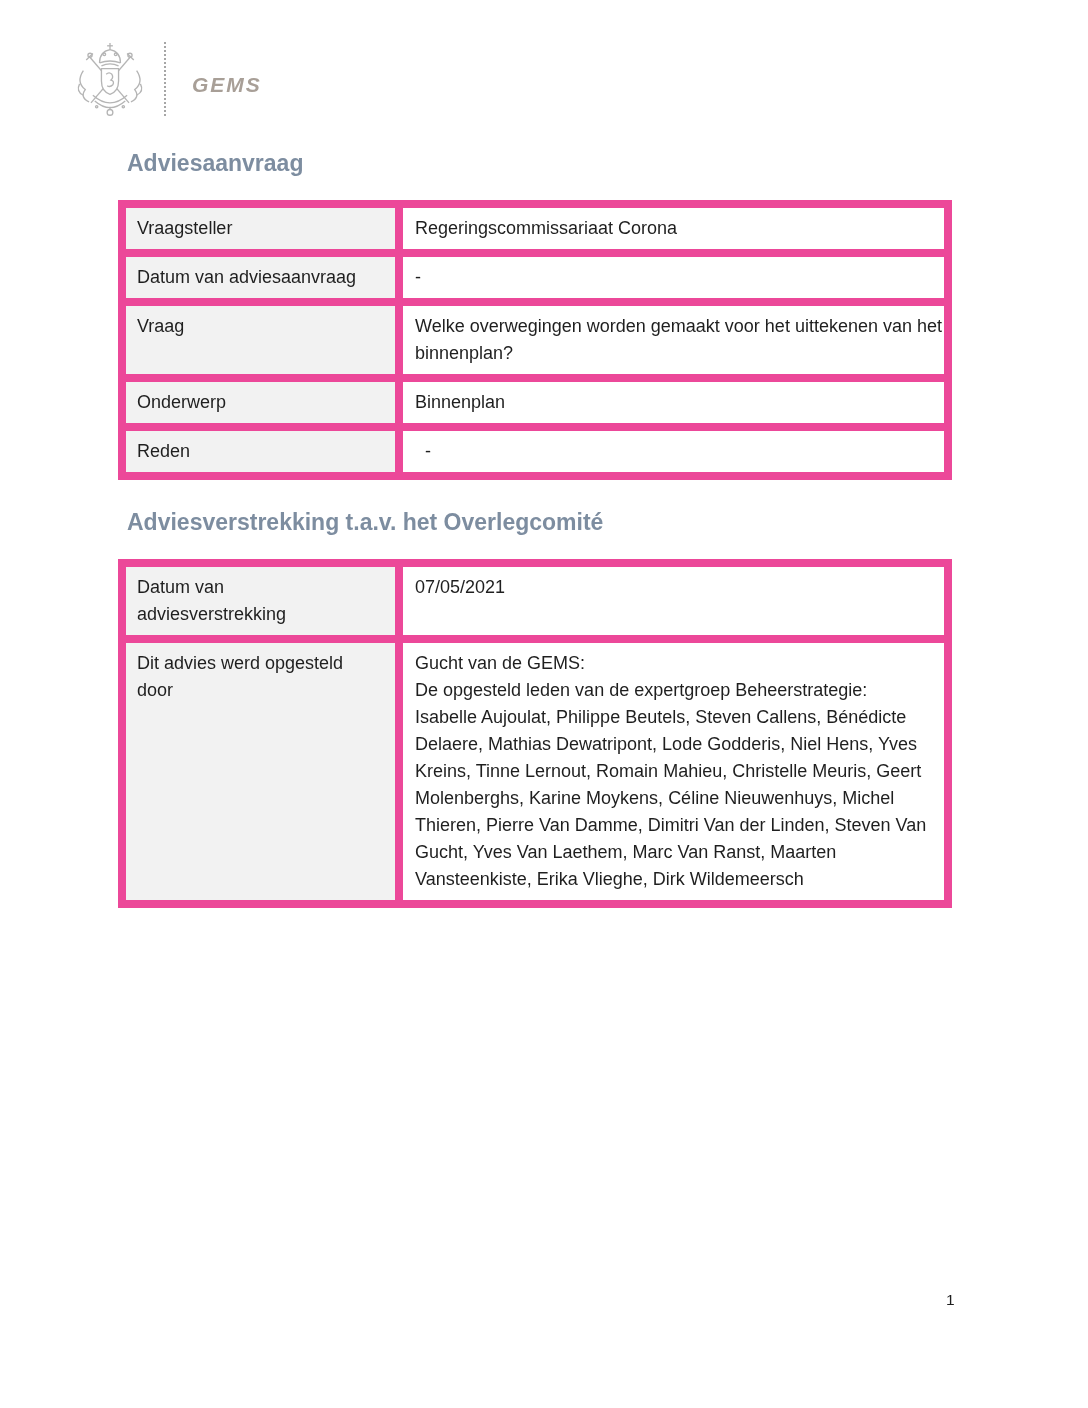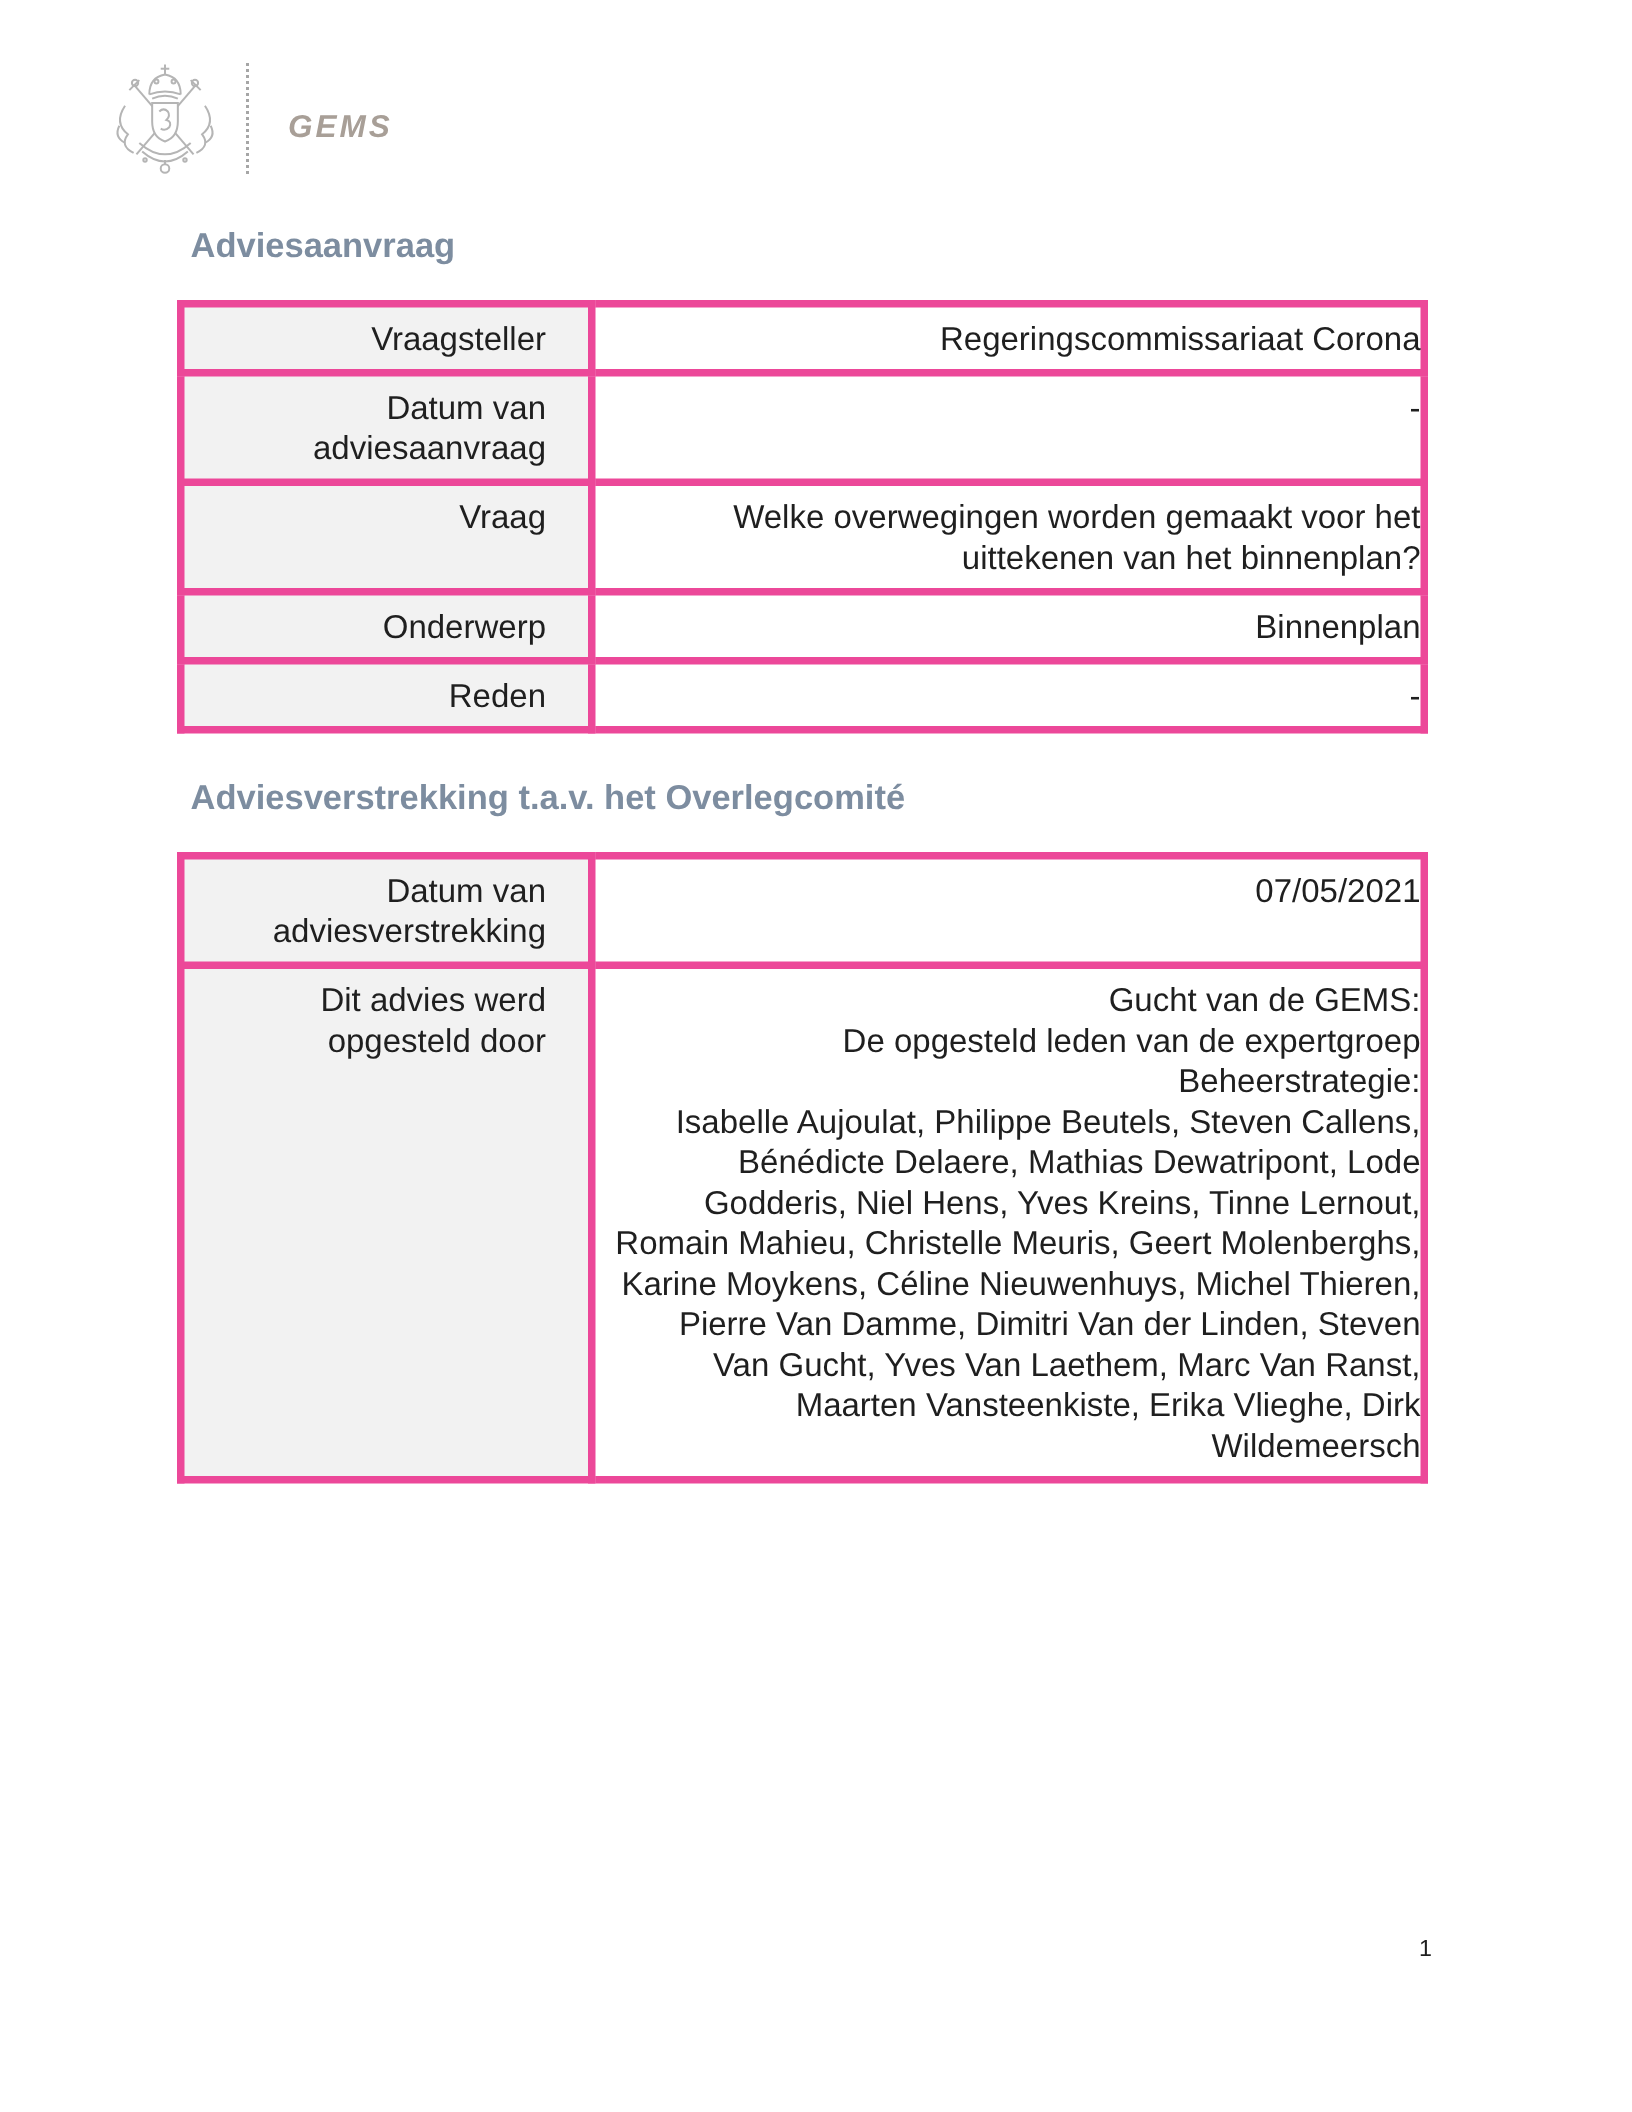--- a/index.html
+++ b/index.html
@@ -51,25 +51,24 @@
 
   
   table.info-table {
     margin: 26px 0 0 118px;
     width: 834px;
     border-collapse: collapse;
     table-layout: fixed;
   }
   .table-2 { margin-top: 22px; }
   table.info-table td {
-    border: 5px solid #ec4899;
+    border: 8px solid #ec4899;
     vertical-align: top;
-    font-size: 22px;
+    font-size: 18px;
     line-height: 27px;
-    text-align: right;
   }
   td.label-cell {
     width: 230px;
     background: #f2f2f2;
     padding: 7px 28px 7px 11px;
   }
   td.value-cell {
     padding: 7px 0 7px 12px;
   }
   td.value-cell.indent { padding-left: 22px; }

